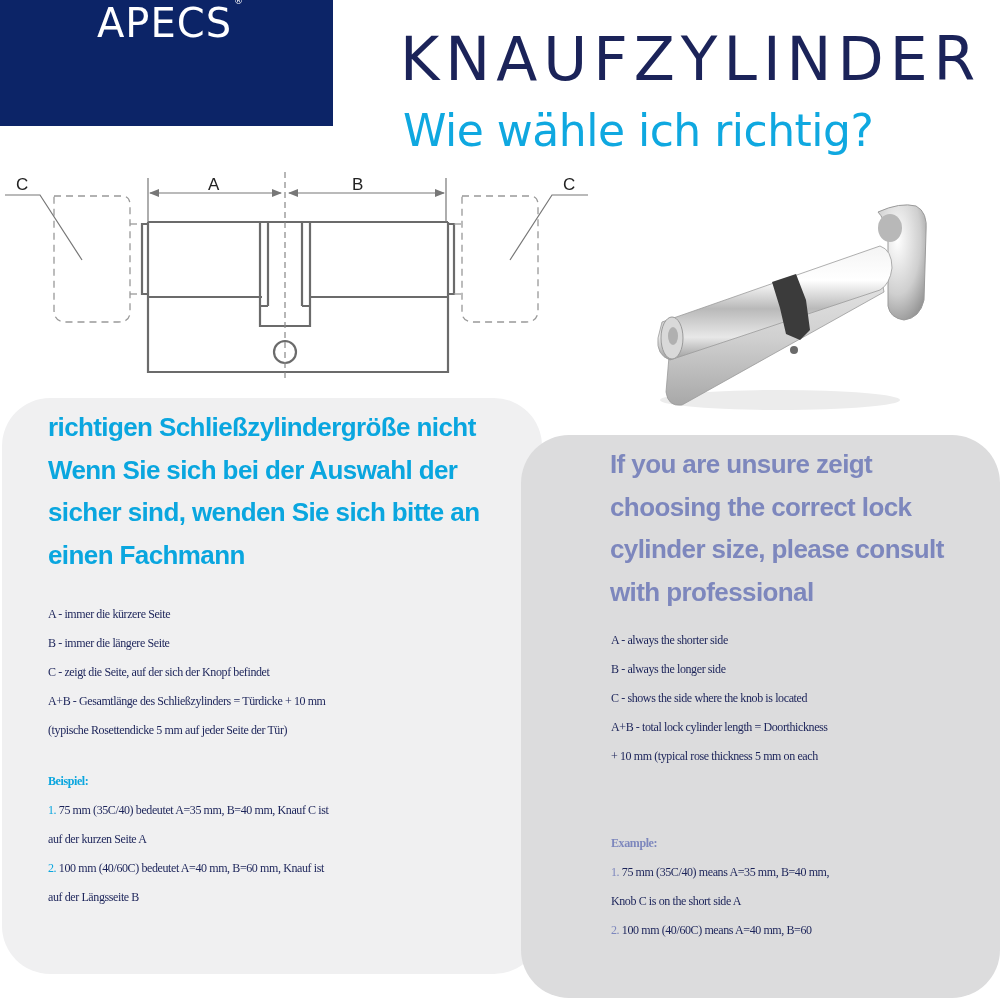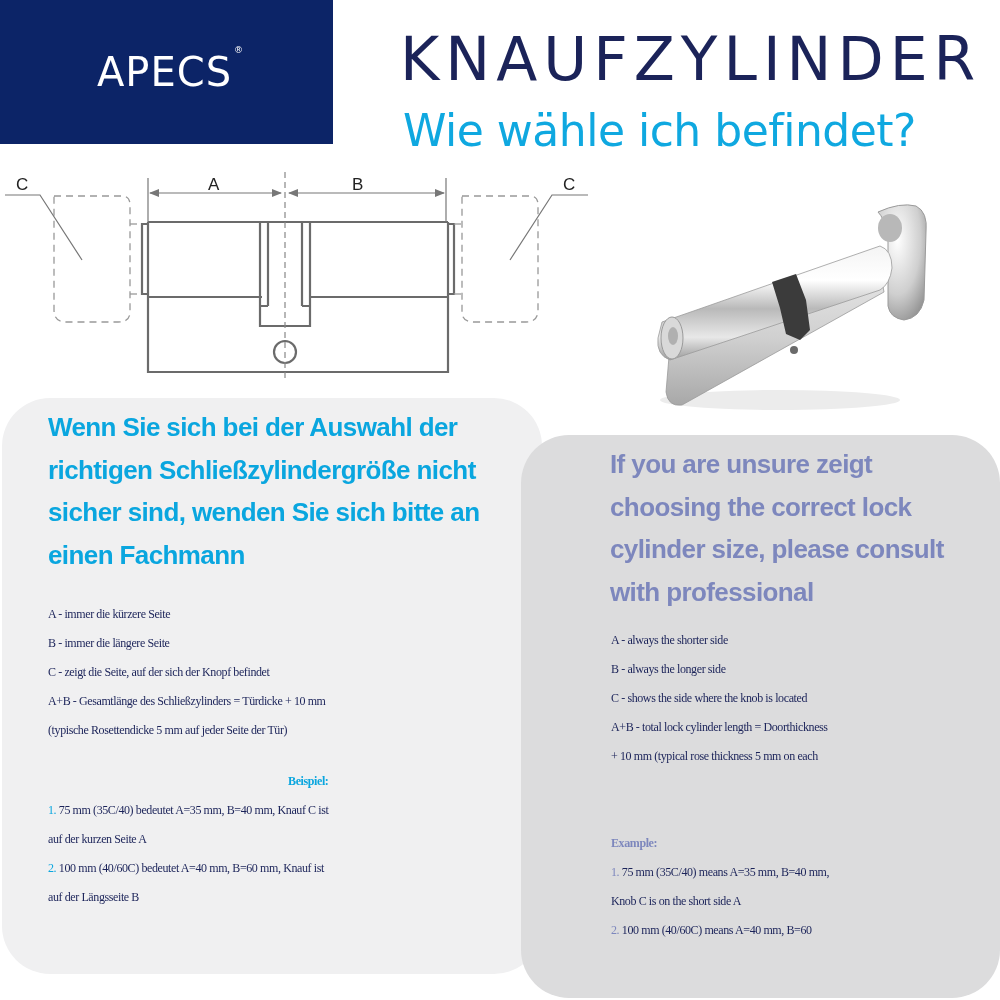--- a/index.html
+++ b/index.html
@@ -2,23 +2,23 @@
 <html><head>
 <meta charset="utf-8">
 <style>
   html, body { margin: 0; padding: 0; }
   body {
     width: 1000px; height: 1000px; position: relative; overflow: hidden;
     background: #ffffff;
     font-family: "Liberation Sans", sans-serif;
   }
   .logo-box {
-    position: absolute; left: 0; top: 0; width: 333px; height: 144px;
+    position: absolute; left: 0; top: 0; width: 333px; height: 126px;
     background: #0c2467;
-    display: flex; align-items: center; justify-content: center;
+    display: flex; justify-content: center;
   }
   .logo-text {
     color: #ffffff; font-family: "DejaVu Sans", sans-serif; font-size: 40px;
     letter-spacing: 1px; font-weight: normal; position: relative; margin-left: -4px;
   }
   .logo-reg {
     position: absolute; top: -4px; right: -12px; font-size: 9px; color: #fff;
   }
   .title-1 {
     position: absolute; left: 400px; top: 28px;
@@ -55,34 +55,34 @@
 
   .body-text {
     position: absolute; font-family: Liberation Serif, serif; font-size: 12px;
     line-height: 29px; color: #1b2359; letter-spacing: -0.4px;
   }
   .body-text .line { display: block; white-space: nowrap; }
   .defs-de { left: 48px; top: 600px; }
   .ex-de { left: 48px; top: 767px; }
   .defs-en { left: 611px; top: 626px; }
   .ex-en { left: 611px; top: 829px; }
-  .ex-label-de { color: #0aa6df; font-weight: bold; text-align: right; }
+  .ex-label-de { color: #0aa6df; font-weight: bold; }
   .ex-label-en { color: #7d87bd; font-weight: bold; }
   .num-de { color: #0aa6df; }
   .num-en { color: #7d87bd; }
 </style>
 </head>
 <body>
 
 <div class="logo-box">
   <span class="logo-text"><span>APECS</span><span class="logo-reg">®</span></span>
 </div>
 
 <div class="title-1">KNAUFZYLINDER</div>
-<div class="title-2">Wie wähle ich befindet?</div>
+<div class="title-2">Wie wähle ich richtig?</div>
 
 <svg class="diagram" viewBox="0 160 620 230" xmlns="http://www.w3.org/2000/svg">
   <g fill="none" stroke="#6b6b6b" stroke-width="2.2">
 
     <path d="M148 222 L148 372 L448 372 L448 222"></path>
 
     <line x1="148" y1="222" x2="448" y2="222"></line>
 
     <line x1="148" y1="297" x2="262" y2="297"></line>
     <line x1="310" y1="297" x2="448" y2="297"></line>
@@ -171,22 +171,22 @@
   <ellipse cx="673" cy="336" rx="5" ry="9" fill="#b0b0b0"></ellipse>
 
   <circle cx="794" cy="350" r="4" fill="#6a6a6a"></circle>
 </svg>
 
 <div class="panel panel-de"></div>
 
 <div class="panel panel-en"></div>
 
 <div class="heading heading-de">
+  <span class="line">richtigen Schließzylindergröße nicht</span>
   <span class="line">Wenn Sie sich bei der Auswahl der</span>
-  <span class="line">richtigen Schließzylindergröße nicht</span>
   <span class="line">sicher sind, wenden Sie sich bitte an</span>
   <span class="line">einen Fachmann</span>
 </div>
 
 <div class="body-text defs-de">
   <span class="line">A - immer die kürzere Seite</span>
   <span class="line">B - immer die längere Seite</span>
   <span class="line">C - zeigt die Seite, auf der sich der Knopf befindet</span>
   <span class="line">A+B - Gesamtlänge des Schließzylinders = Türdicke + 10 mm</span>
   <span class="line">(typische Rosettendicke 5 mm auf jeder Seite der Tür)</span>

